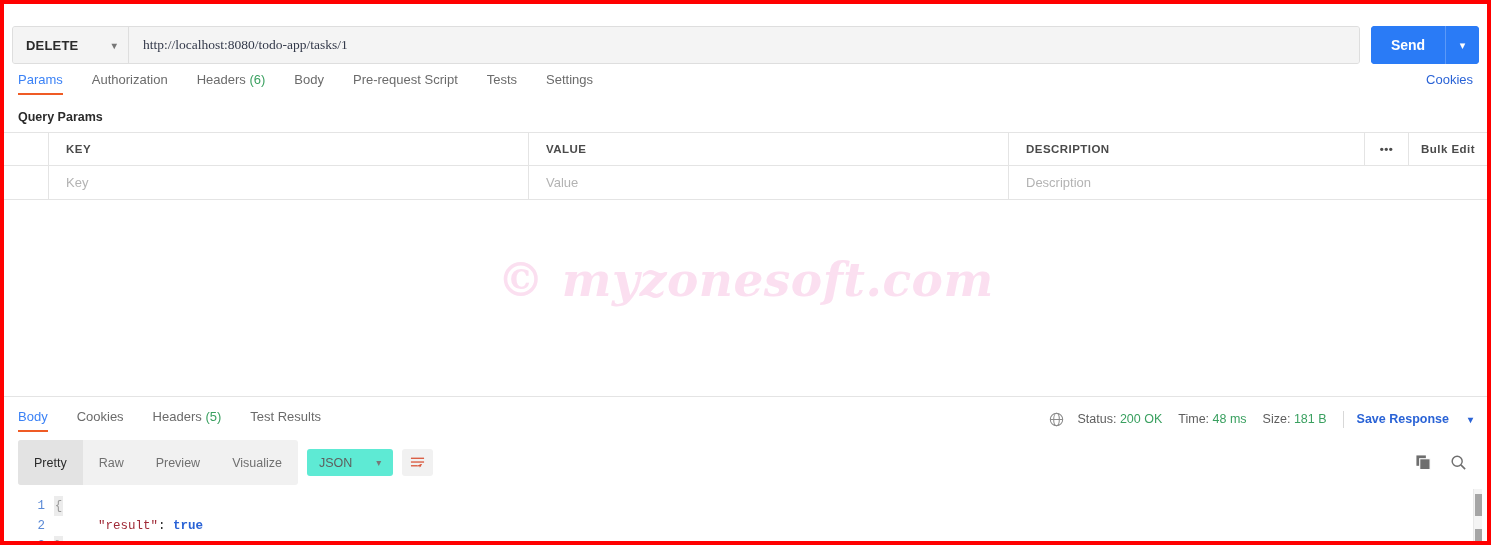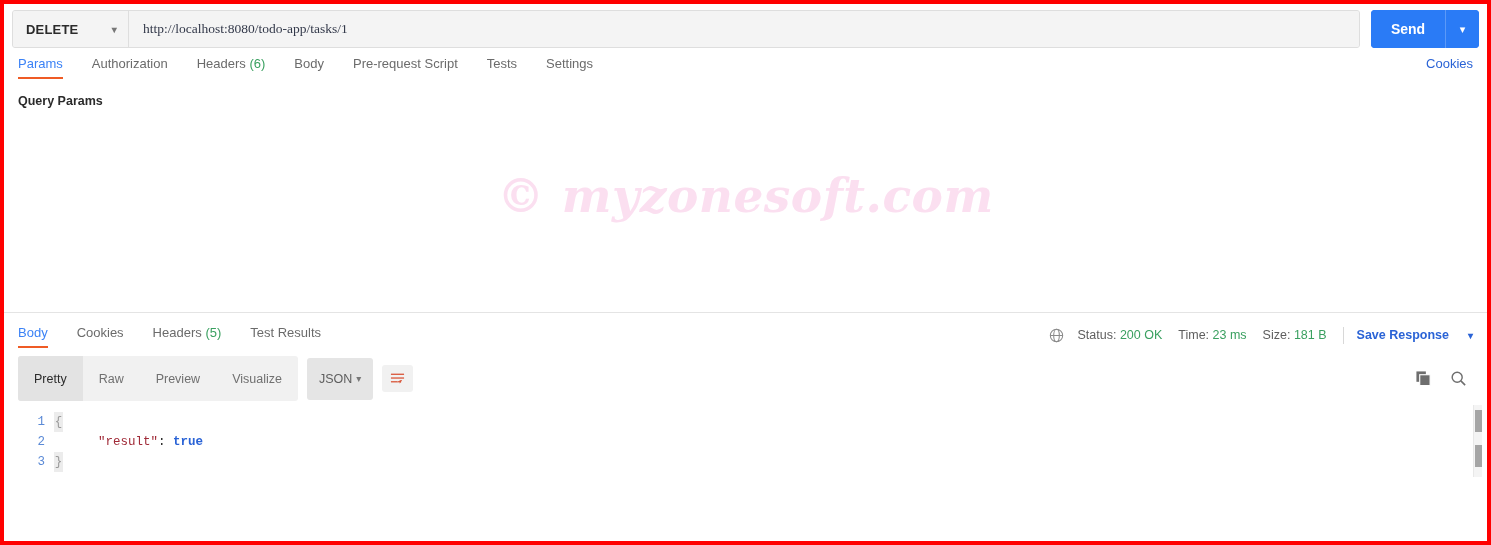--- a/index.html
+++ b/index.html
@@ -20,20 +20,21 @@
     width: 1483px; height: 537px;
     background: #ffffff;
     overflow: hidden;
   }
 
   
   .urlbar {
     display: flex; align-items: center;
     padding: 6px 8px 6px 8px;
     height: 50px;
+    margin-top: 16px;
   }
   .method-url {
     display: flex; flex: 1 1 auto; height: 38px;
     border: 1px solid #dedede;
     border-radius: 3px;
     background: #f4f4f4;
     overflow: hidden;
   }
   .method-select {
     display: flex; align-items: center; justify-content: space-between;
@@ -172,23 +173,23 @@
   .seg {
     display: flex; background: #f1f1f1; border-radius: 3px; overflow: hidden;
     height: 45px;
   }
   .seg-item {
     display: flex; align-items: center; padding: 0 16px;
     font-size: 12.5px; color: #707070; cursor: pointer;
   }
   .seg-item.active { background: #e3e3e3; color: #2b2b2b; }
   .json-sel {
-    display: flex; align-items: center; gap: 4px;
-    height: 42px; padding: 0 12px;
-    background: #e5e5e5; border-radius: 3px;
+    display: flex; align-items: center; gap: 24px;
+    height: 27px; padding: 0 12px;
+    background: #5eead4; border-radius: 3px;
     font-size: 12.5px; color: #5e5e5e; cursor: pointer;
   }
   .json-sel .chev { font-size: 10px; color: #777; }
   .wrap-btn {
     display: flex; align-items: center; justify-content: center;
     width: 31px; height: 27px;
     background: #f1f1f1; border-radius: 3px; cursor: pointer;
   }
   .tool-right { display: flex; align-items: center; gap: 18px; padding-right: 6px; }
   .icon-btn { cursor: pointer; display: flex; align-items: center; }
@@ -260,20 +261,36 @@
       </div>
       <div class="rtab">
         <span>Settings</span>
       </div>
     </div>
     <div class="cookies-link">Cookies</div>
   </div>
 
   <div class="qp-title">Query Params</div>
 
+  <div class="params-table">
+    <div class="ptr head">
+      <div class="pcell check"></div>
+      <div class="pcell key">KEY</div>
+      <div class="pcell val">VALUE</div>
+      <div class="pcell desc">DESCRIPTION</div>
+      <div class="pcell dots">•••</div>
+      <div class="pcell bulk">Bulk Edit</div>
+    </div>
+    <div class="ptr body-row">
+      <div class="pcell check"></div>
+      <div class="pcell key">Key</div>
+      <div class="pcell val">Value</div>
+      <div class="pcell desc">Description</div>
+    </div>
+  </div>
 
   <div class="blank-area">
     <div class="watermark">© myzonesoft.com</div>
   </div>
 
   <div class="resp-divider"></div>
 
   <div class="resp-tabs-row">
     <div class="resp-tabs">
       <div class="rtab active">
@@ -298,21 +315,21 @@
           <ellipse cx="8" cy="8" rx="3" ry="6.6" fill="none" stroke="#8a8a8a" stroke-width="1.1"></ellipse>
           <line x1="1.4" y1="8" x2="14.6" y2="8" stroke="#8a8a8a" stroke-width="1.1"></line>
         </svg>
       </span>
       <span class="st-item">
         <span>Status:</span>
         <b>200 OK</b>
       </span>
       <span class="st-item">
         <span>Time:</span>
-        <b>23 ms</b>
+        <b>48 ms</b>
       </span>
       <span class="st-item">
         <span>Size:</span>
         <b>181 B</b>
       </span>
       <span class="st-sep"></span>
       <span class="save-resp">
         <span>Save Response</span>
         <span style="font-size:10px;">▾</span>
       </span>

